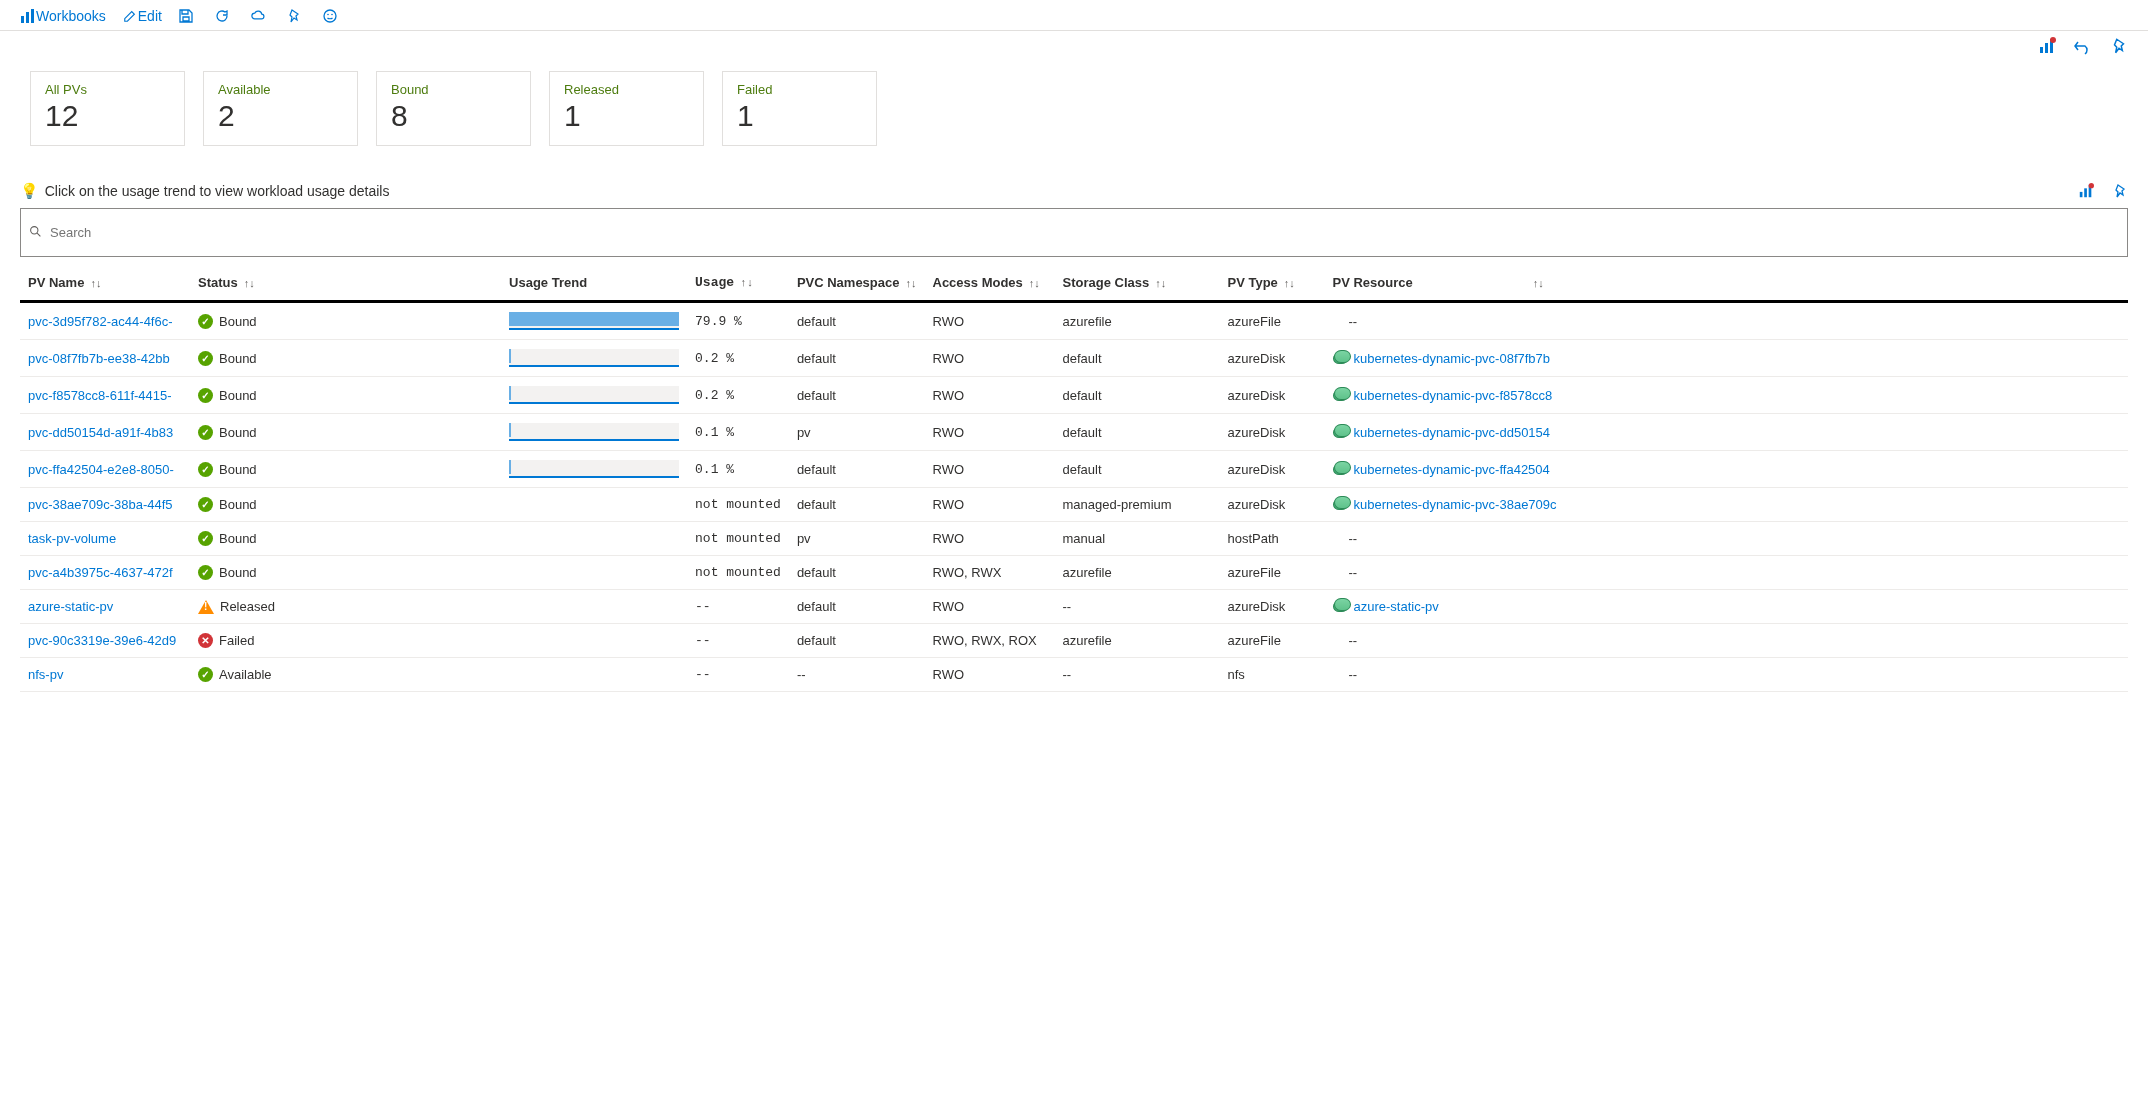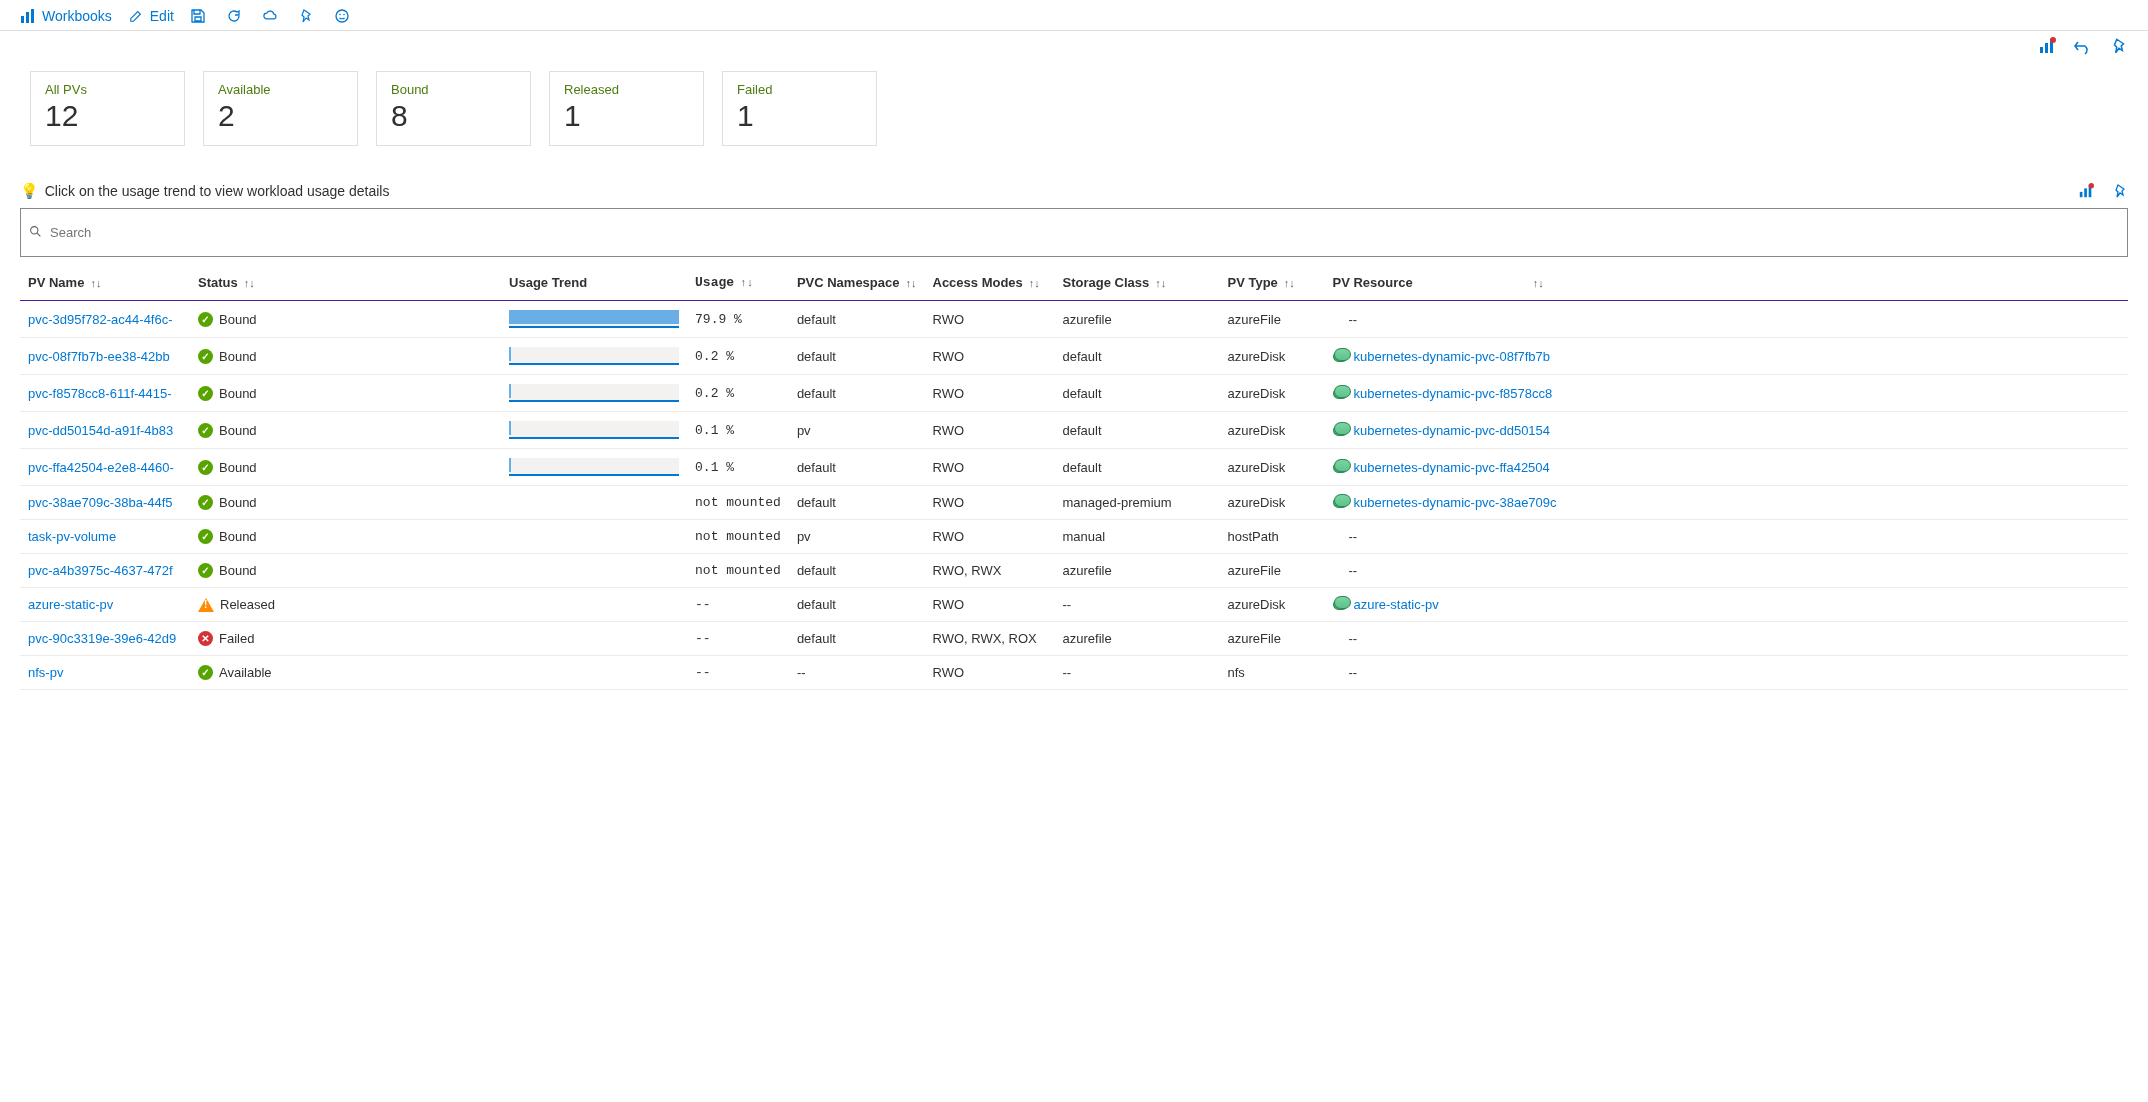--- a/index.html
+++ b/index.html
@@ -14,21 +14,20 @@
   .toolbar {
     display: flex;
     align-items: center;
     gap: 16px;
     padding: 8px 10px 6px 20px;
     border-bottom: 1px solid #e1dfdd;
   }
   .toolbar-item {
     display: flex;
     align-items: center;
-    gap: 6px;
     color: #0078d4;
     cursor: pointer;
     font-size: 14px;
   }
   .toolbar-icon { width:16px; height:16px; display:inline-flex; align-items:center; justify-content:center; }
   .tool-icons { display:flex; gap:20px; align-items:center; }
   .tool-icons .toolbar-icon { color:#0078d4; cursor:pointer; }
   .secondary-bar {
     display:flex; justify-content:flex-end; gap:18px; padding:6px 20px 0 0;
   }
@@ -65,21 +64,21 @@
   }
   thead th {
     text-align:left; font-weight:600; font-size:13px; color:#323130;
     padding:10px 8px; border-bottom:1px solid #4c1d95; white-space:nowrap;
   }
   thead th .sort { color:#605e5c; font-size:11px; margin-left:6px; }
   tbody td {
     padding:9px 8px; border-bottom:1px solid #edebe9; white-space:nowrap;
     color:#323130;
   }
-  tbody tr:first-child td { border-top:1px solid #000000; }
+  tbody tr:first-child td { border-top:3px solid #000000; }
   .pv-link { color:#0078d4; cursor:pointer; }
   .status-cell { display:flex; align-items:center; gap:6px; }
   .ico-circle { width:15px; height:15px; border-radius:50%; display:inline-flex; align-items:center; justify-content:center; font-size:10px; font-weight:bold; color:#fff; }
   .ok { background:#57a300; }
   .warn { width:0;height:0;border-left:8px solid transparent;border-right:8px solid transparent;border-bottom:14px solid #ff8c00; border-radius:0; position:relative;}
   .warn::after{content:"!";position:absolute;left:-2px;top:1px;font-size:10px;color:#fff;font-weight:bold;}
   .fail { background:#d13438; }
   .trend-bar {
     width:170px; height:18px; background:#f3f2f1; border-bottom:2px solid #0078d4;
     position:relative;
@@ -336,21 +335,21 @@
         <td class="col-sc">default</td>
         <td class="col-type">azureDisk</td>
         <td>
           <div class="res-cell">
             <span class="disk-icon"></span>
             <span class="pv-link">kubernetes-dynamic-pvc-dd50154</span>
           </div>
         </td>
       </tr>
       <tr>
-        <td class="col-name"><span class="pv-link">pvc-ffa42504-e2e8-4460-</span></td>
+        <td class="col-name"><span class="pv-link">pvc-ffa42504-e2e8-8050-</span></td>
         <td>
           <div class="status-cell">
             <span class="ico-circle ok">✓</span>
             <span>Bound</span>
           </div>
         </td>
         <td class="col-trend">
           <div class="trend-bar">
             <div class="trend-fill" style="width: 1%;"></div>
           </div>

